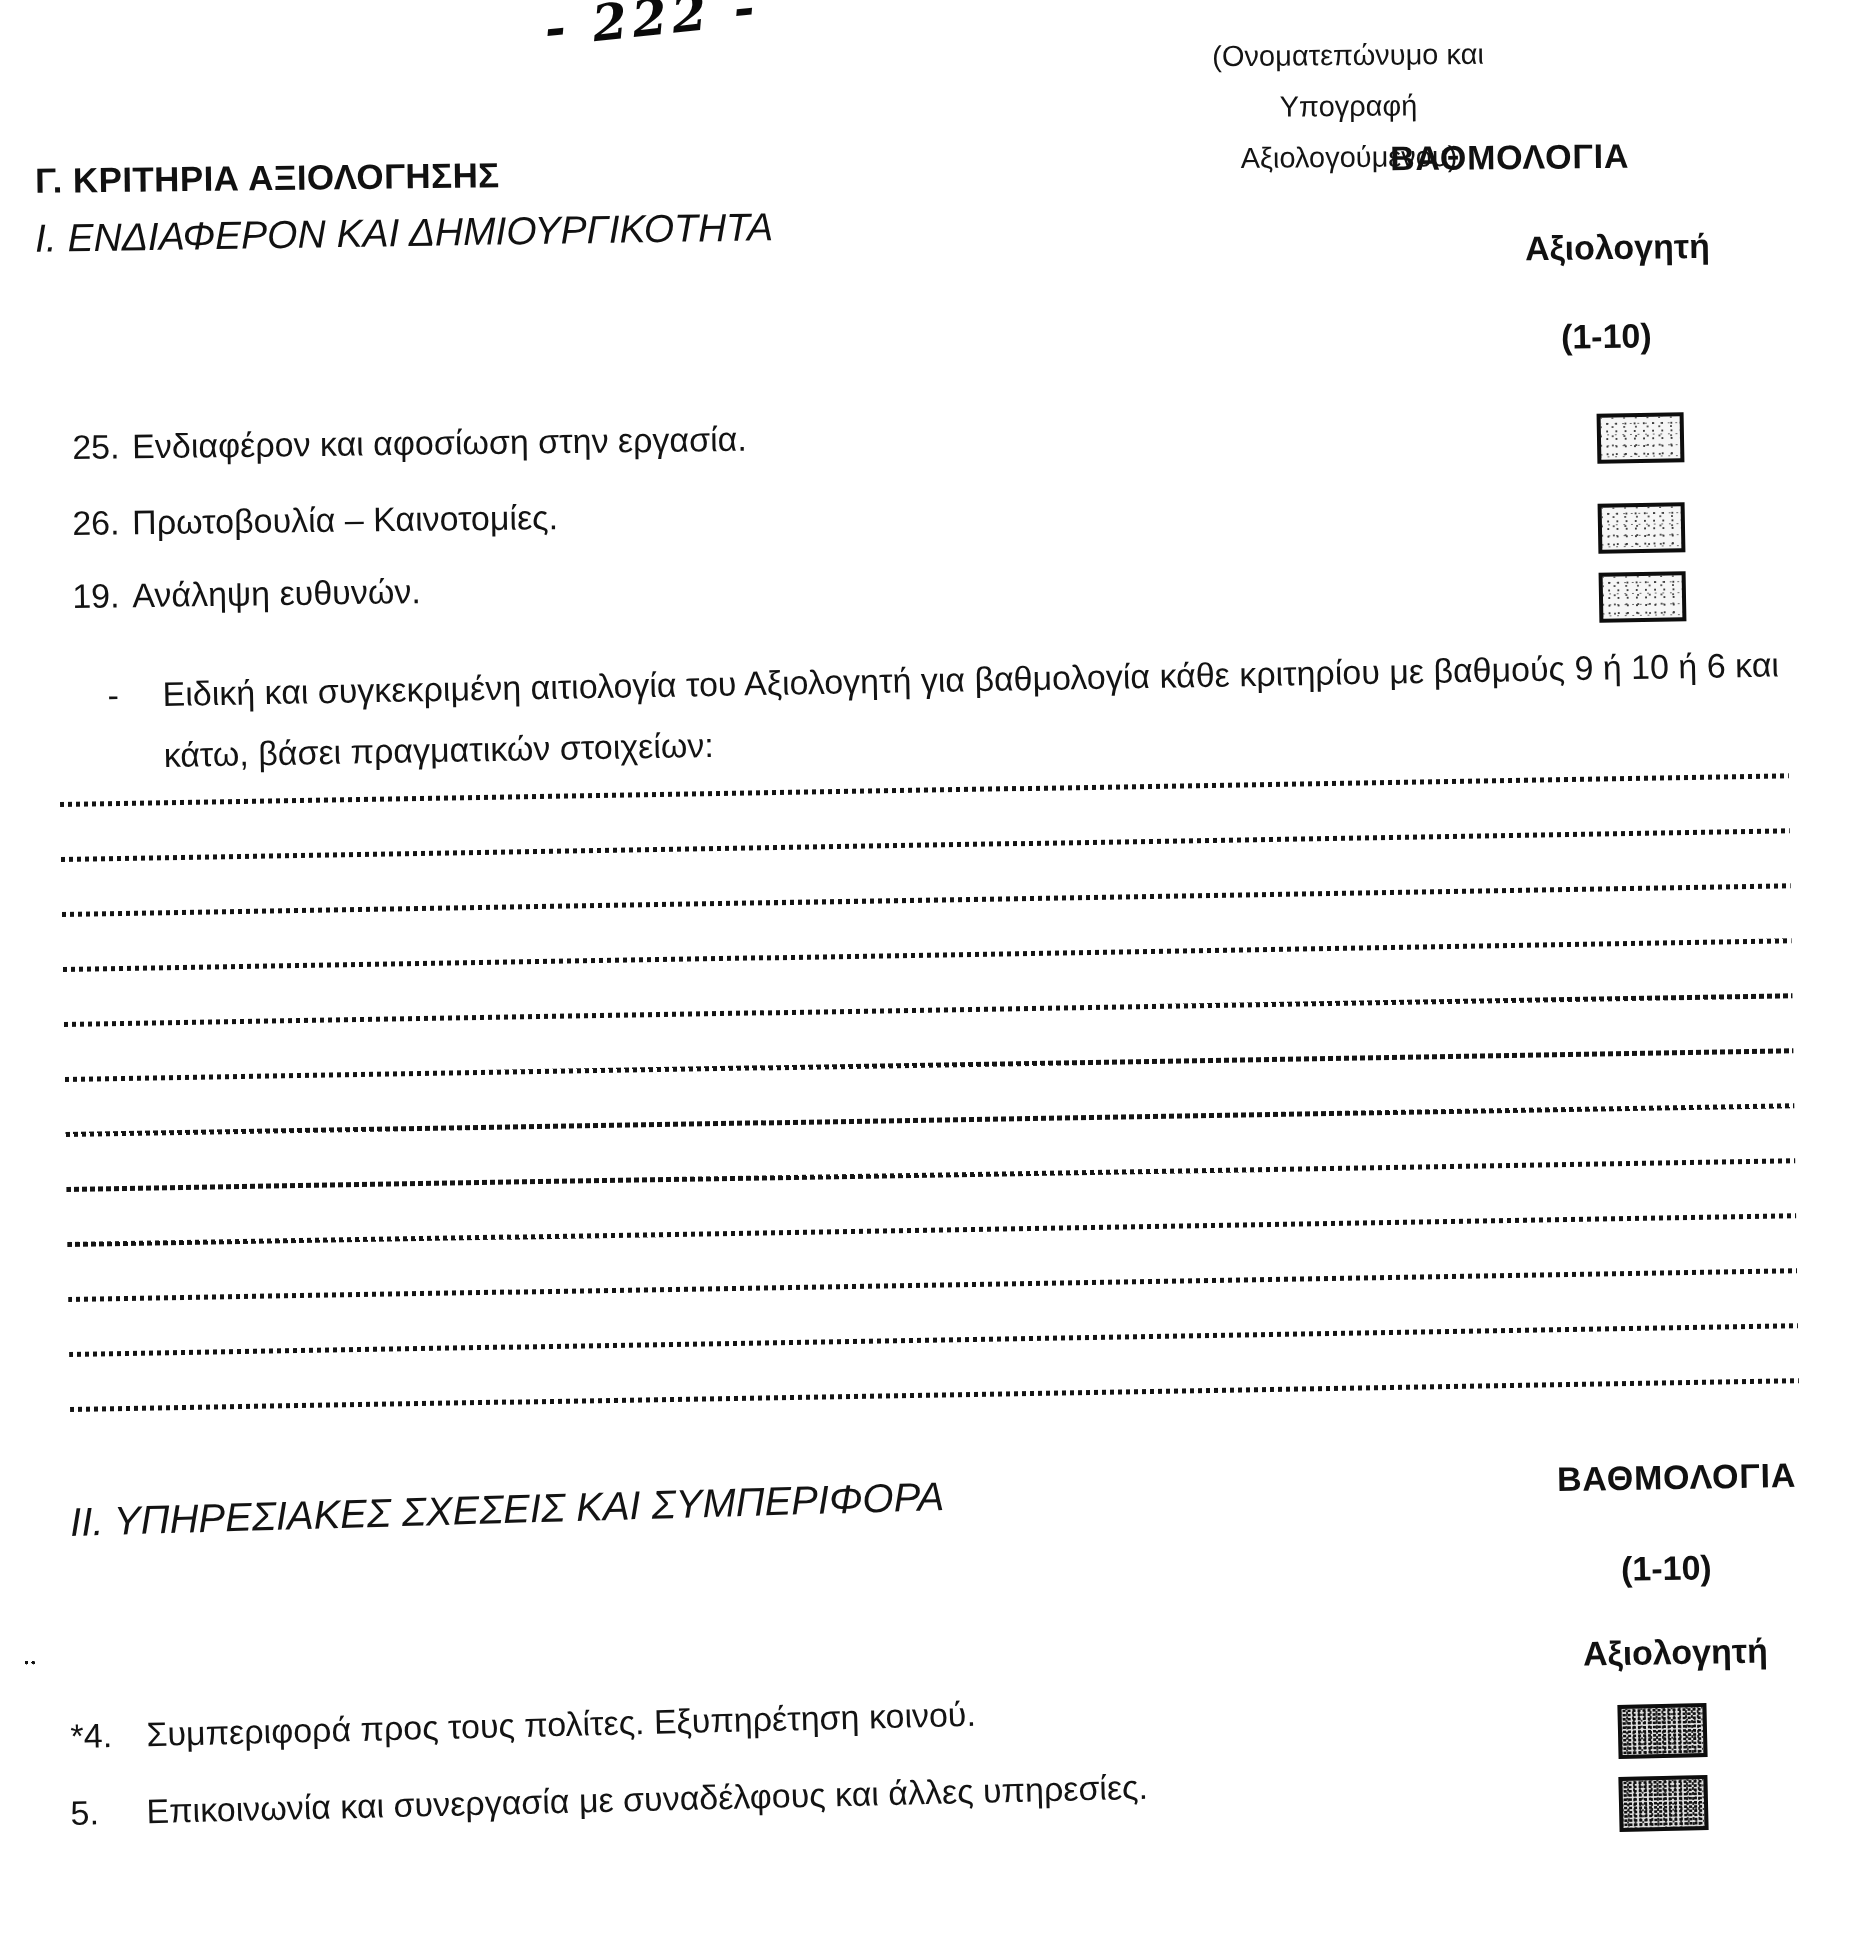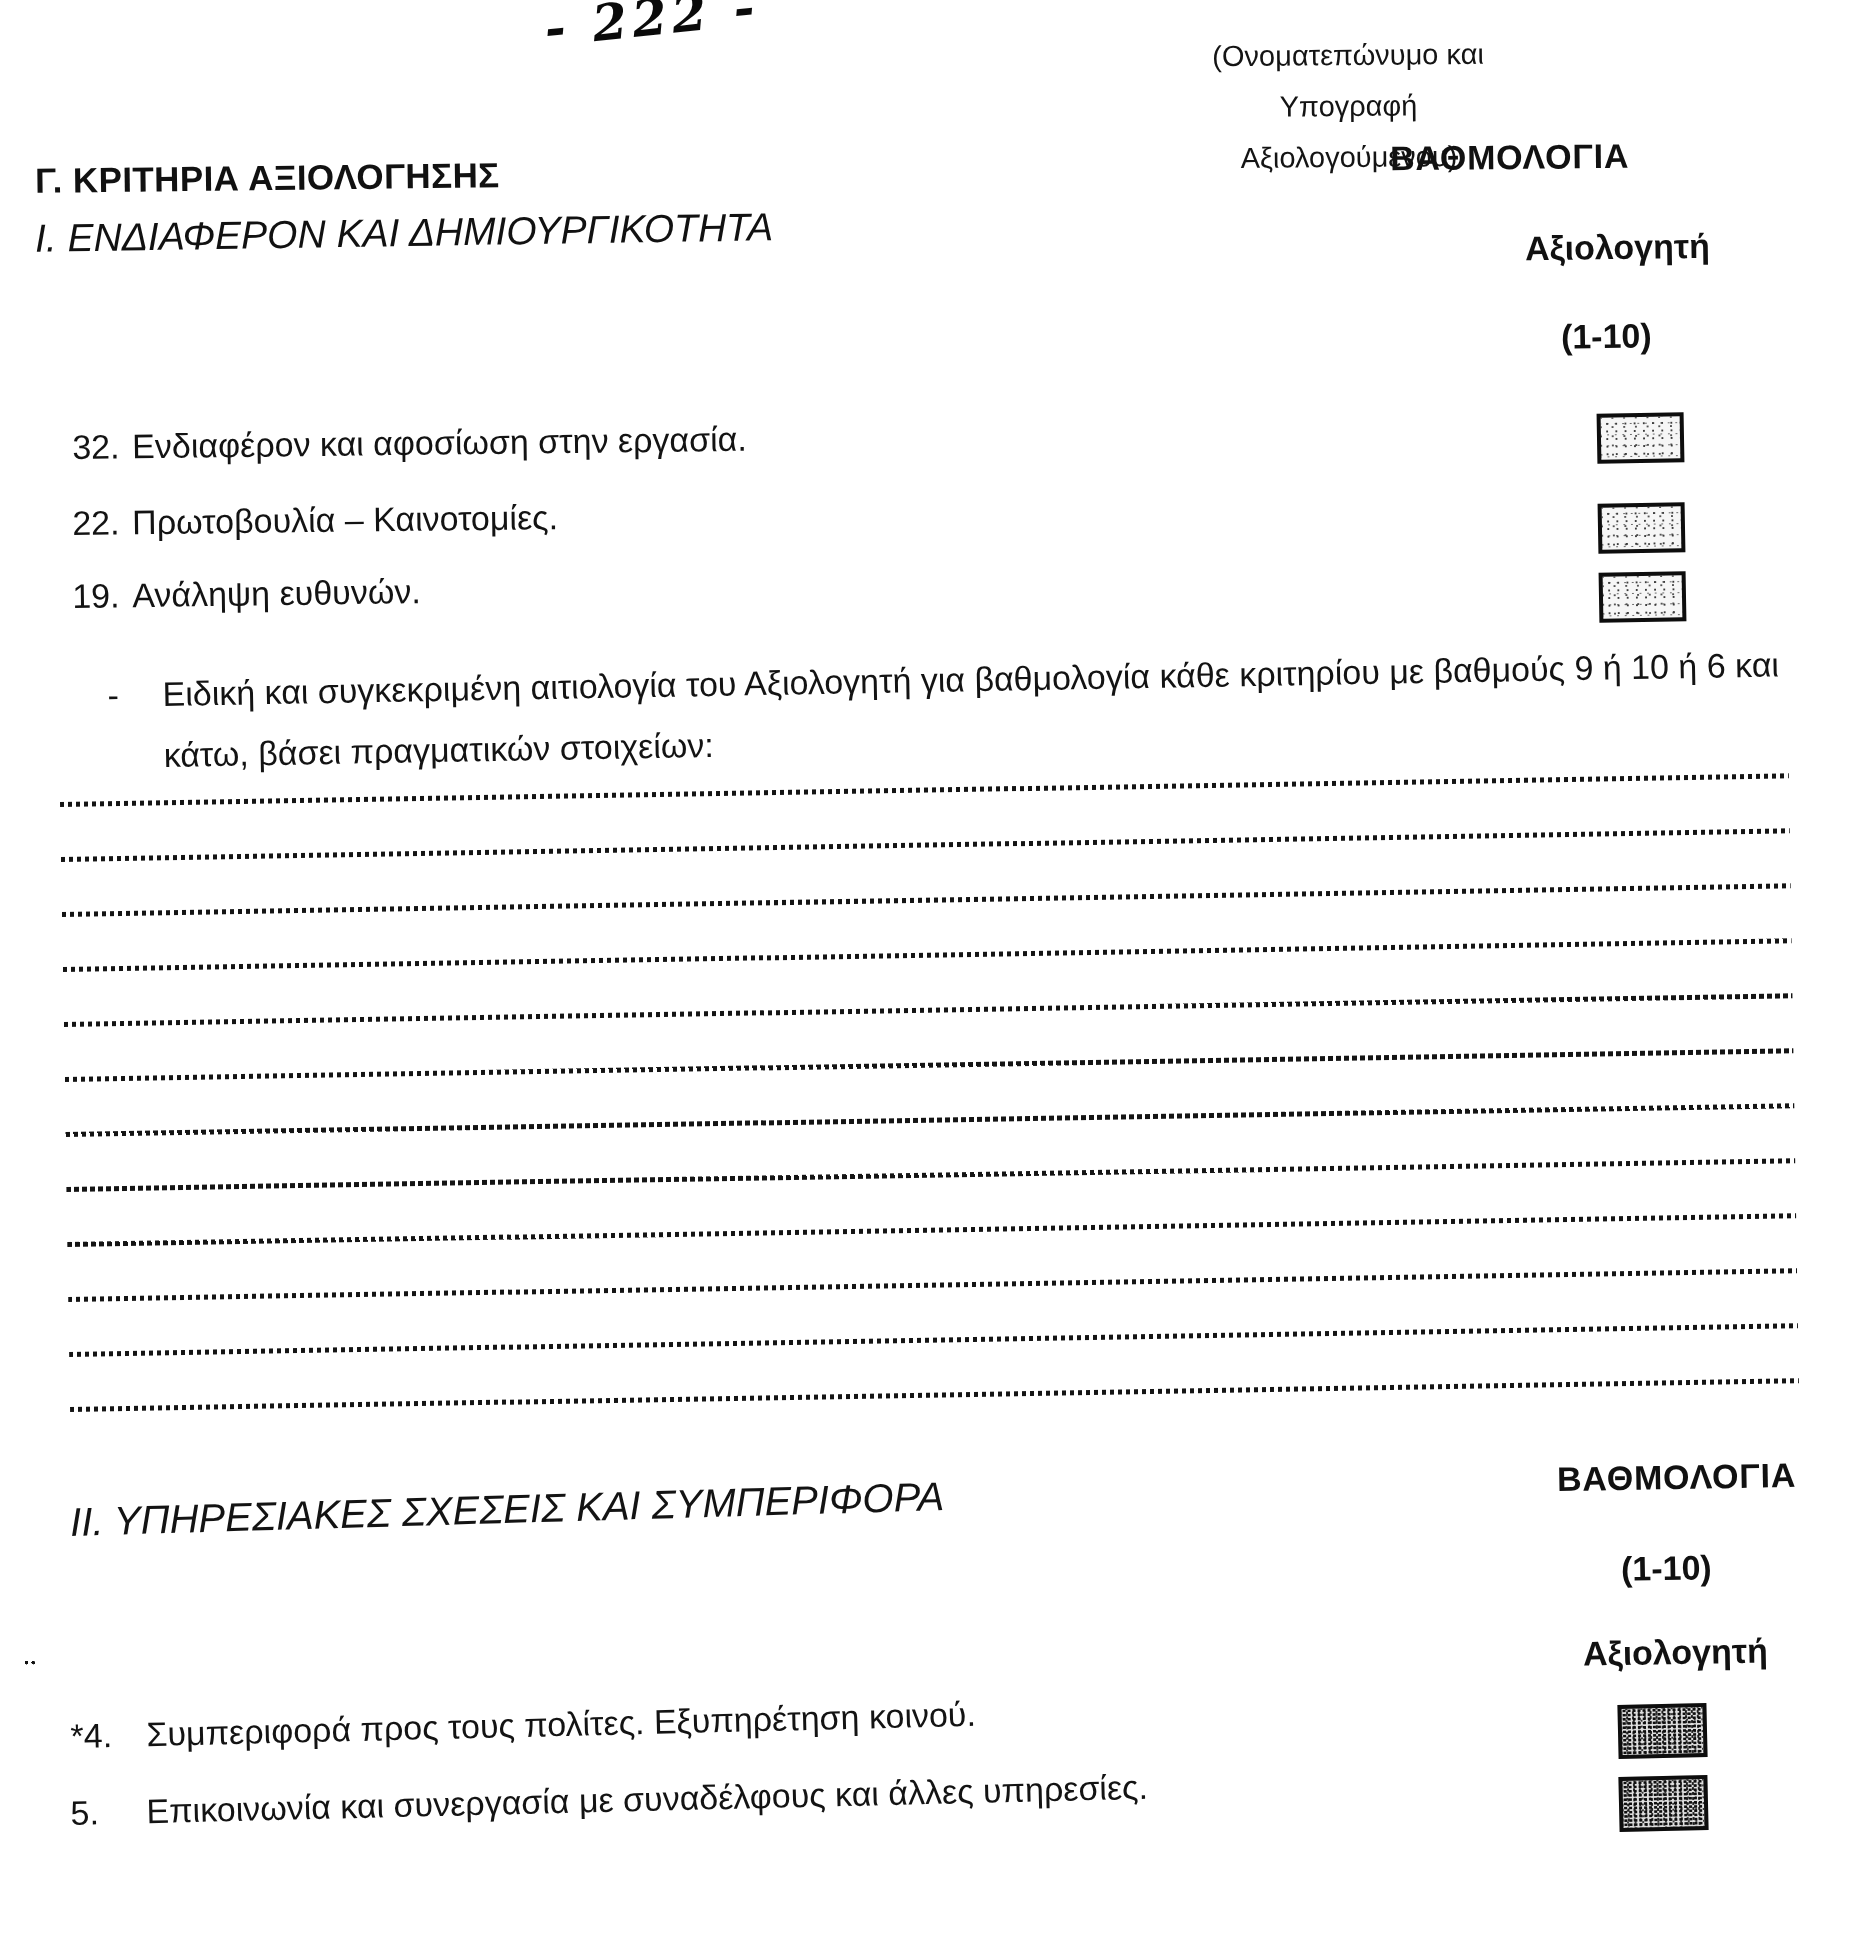--- a/index.html
+++ b/index.html
@@ -134,25 +134,25 @@
   </div>
 
   <div class="abs grade-label-1">ΒΑΘΜΟΛΟΓΙΑ</div>
   <div class="abs evaluator-1">Αξιολογητή</div>
   <div class="abs range-1">(1-10)</div>
 
   <div class="abs sec-c">Γ. ΚΡΙΤΗΡΙΑ ΑΞΙΟΛΟΓΗΣΗΣ</div>
   <div class="abs sec-1">Ι. ΕΝΔΙΑΦΕΡΟΝ ΚΑΙ ΔΗΜΙΟΥΡΓΙΚΟΤΗΤΑ</div>
 
   <div class="abs item-row row-25">
-    <span class="item-num">32.</span>
+    <span class="item-num">25.</span>
     <span>Ενδιαφέρον και αφοσίωση στην εργασία.</span>
   </div>
   <div class="abs item-row row-26">
-    <span class="item-num">22.</span>
+    <span class="item-num">26.</span>
     <span>Πρωτοβουλία – Καινοτομίες.</span>
   </div>
   <div class="abs item-row row-27">
     <span class="item-num">19.</span>
     <span>Ανάληψη ευθυνών.</span>
   </div>
 
   <div class="abs grade-box light box-25"></div>
   <div class="abs grade-box light box-26"></div>
   <div class="abs grade-box light box-27"></div>

